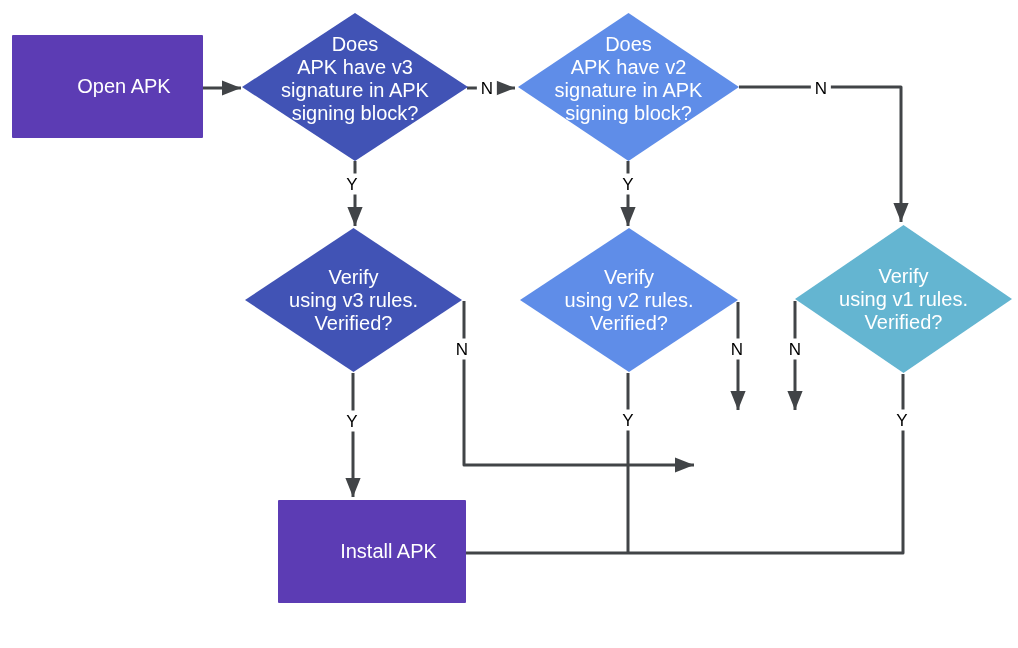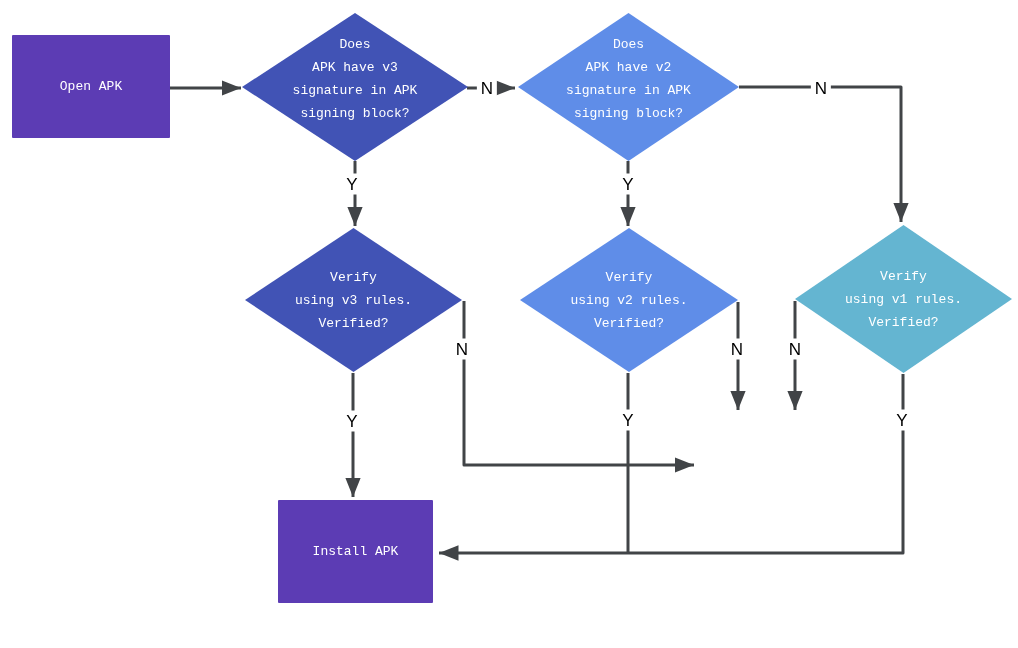--- a/index.html
+++ b/index.html
@@ -23,26 +23,25 @@
     stroke-linejoin: round;
   }
   .arrowhead { fill: var(--arrow, #414447); }
   .node {
     position: absolute;
     display: flex;
     align-items: center;
     justify-content: center;
     text-align: center;
     color: var(--node-text, #ffffff);
-    font-size: 13px;
+    font-size: 20px;
     line-height: 23px;
     white-space: pre-line;
-    font-family: Liberation Mono, monospace;
   }
-  .rect  { border-radius: 1px; }
+  .rect  { border-radius: 1px; padding-left: 33px; }
   .diamond {
     clip-path: polygon(50% 0%, 100% 50%, 50% 100%, 0% 50%);
   }
   .diamond.qpad span { padding-bottom: 16px; }
   .fill-purple { background: var(--node-purple, #5C3CB4); }
   .fill-indigo { background: var(--node-indigo, #4153B5); }
   .fill-blue   { background: var(--node-blue, #5F8DE8); }
   .fill-teal   { background: var(--node-teal, #64B5D1); }
   .elabel {
     position: absolute;

